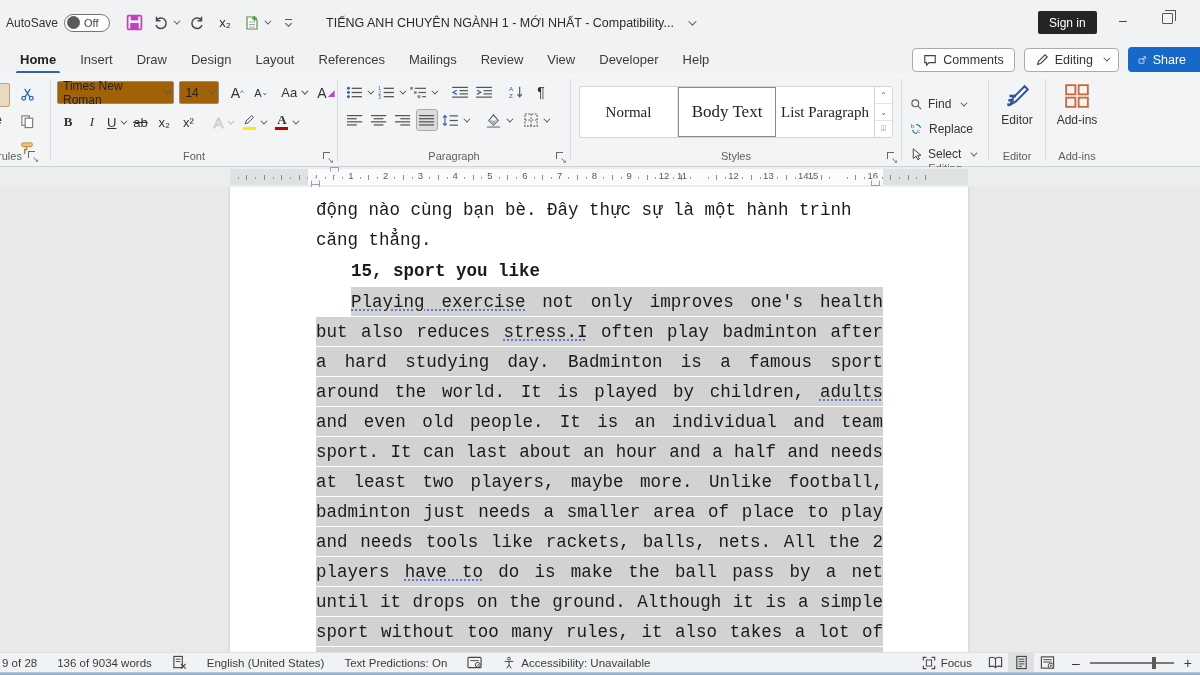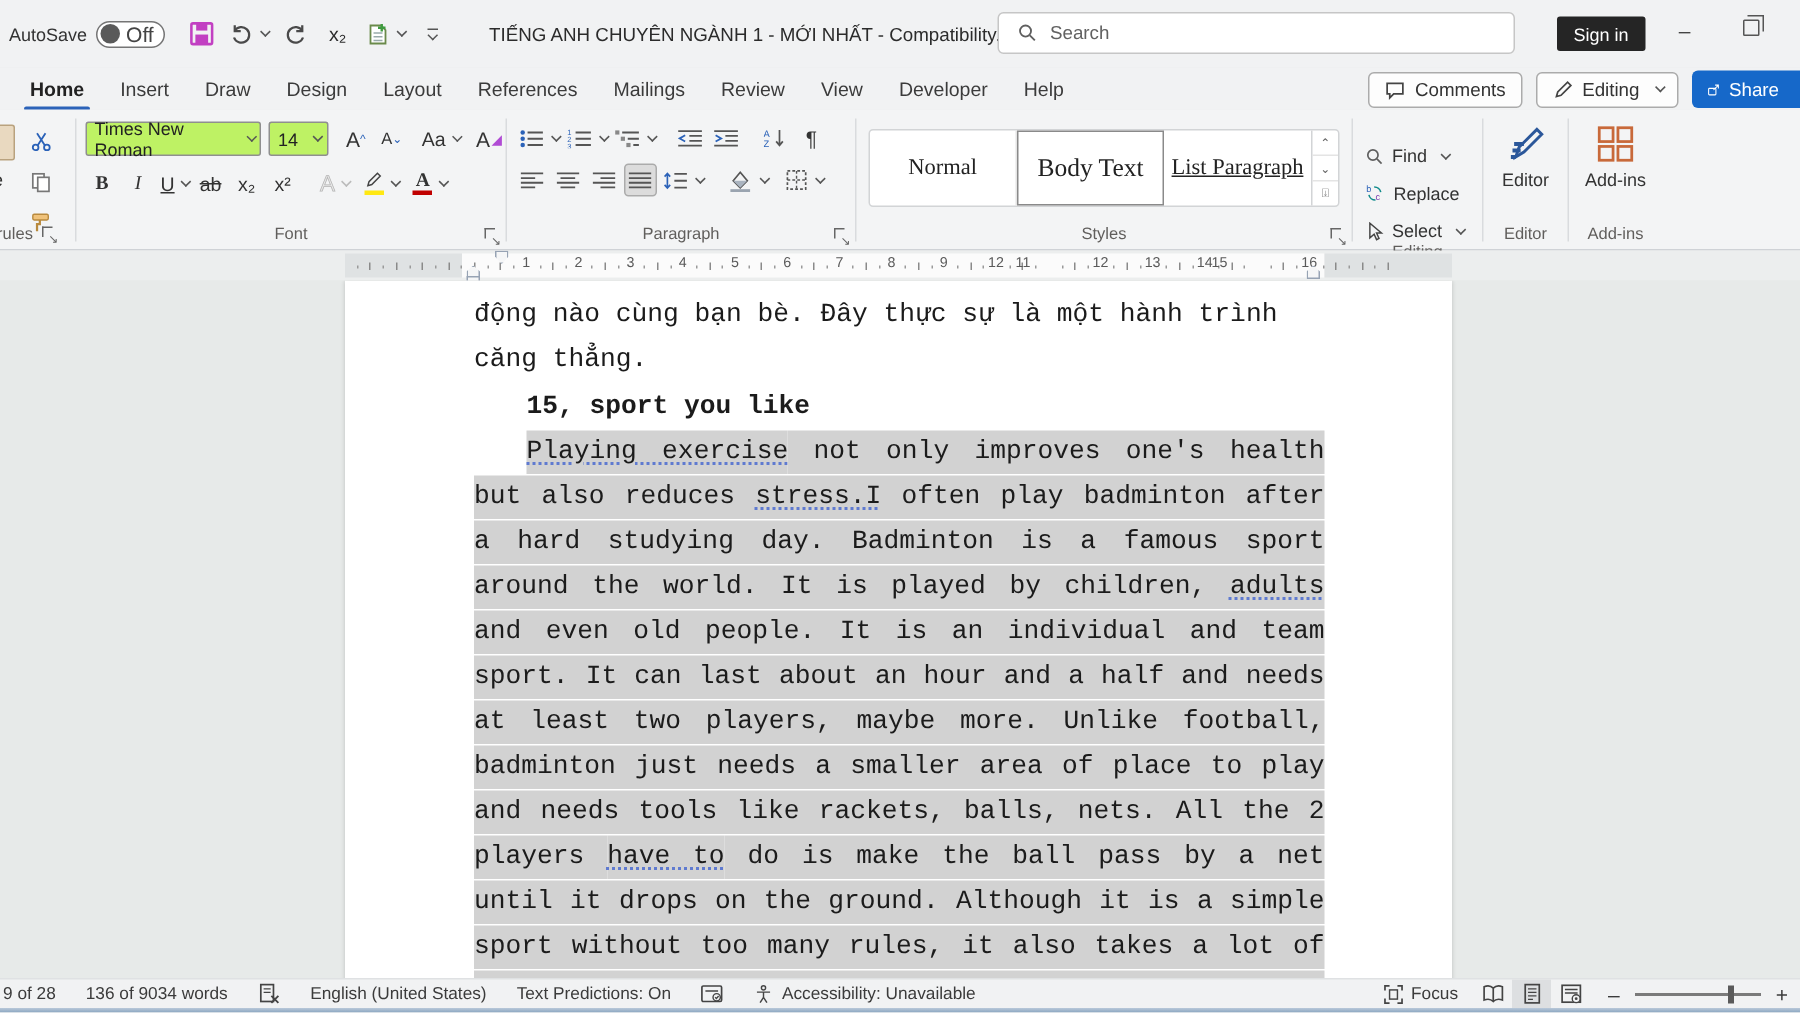--- a/index.html
+++ b/index.html
@@ -4,21 +4,21 @@
 <style>
   * { margin:0; padding:0; box-sizing:border-box; }
   html,body { width:1200px; height:675px; overflow:hidden; }
   body { position:relative; font-family:"Liberation Sans", sans-serif; background:#e7eae9; color:#333; }
 
   
   .titlebar { position:absolute; top:0; left:0; width:1200px; height:45px; background:#f1f2f3; display:flex; align-items:center; }
   .autosave { display:flex; align-items:center; gap:6px; margin-left:6px; font-size:12px; color:#333; }
   .toggle { width:46px; height:18px; border:1px solid #757575; border-radius:9px; background:#fff; display:flex; align-items:center; padding:1px 5px 1px 2px; gap:4px; }
   .knob { width:13px; height:13px; border-radius:50%; background:#5a5a5a; }
-  .toggle .state { font-size:14px; color:#444; }
+  .toggle .state { font-size:11px; color:#444; }
   .qat { display:flex; align-items:center; gap:4px; margin-left:12px; }
   .qat-btn { height:26px; min-width:24px; display:flex; align-items:center; justify-content:center; border-radius:4px; color:#444; font-size:14px; padding:0 3px; }
   .chev { display:inline-block; width:6px; height:6px; border-right:1.3px solid #555; border-bottom:1.3px solid #555; transform:rotate(45deg) translateY(-2px); margin-left:4px; }
   .chev.sm { width:5px; height:5px; }
   .doc-title { margin-left:26px; font-size:12.5px; color:#2b2b2b; white-space:nowrap; display:flex; align-items:center; }
   .searchbox { position:absolute; left:665px; top:8px; width:345px; height:28px; background:#fff; border:1px solid #c6c6c6; border-radius:4px; display:flex; align-items:center; padding-left:12px; gap:8px; font-size:12.5px; color:#616161; }
   .signin { position:absolute; left:1038px; top:11px; height:23px; padding:0 11px; background:#252525; color:#fff; font-size:12px; display:flex; align-items:center; border-radius:2px; }
   .win-min { position:absolute; left:1112px; top:12px; width:22px; text-align:center; color:#444; font-size:14px; }
   .win-restore { position:absolute; left:1162px; top:13px; width:11px; height:11px; border:1.2px solid #555; border-radius:1px; }
   .win-restore::before { content:""; position:absolute; left:2px; top:-4px; width:10px; height:10px; border-top:1.2px solid #555; border-right:1.2px solid #555; }
@@ -36,21 +36,21 @@
   .ribbon { position:absolute; top:73px; left:0; width:1200px; height:94px; background:#f3f4f5; border-bottom:1px solid #cfd2d6; display:flex; }
   .rgroup { position:relative; height:100%; padding-top:8px; }
   .rsep { width:1px; background:#d9dbde; height:82px; margin-top:6px; }
   .glabel { position:absolute; bottom:4px; left:0; right:0; text-align:center; font-size:11px; color:#605e5c; display:flex; justify-content:center; align-items:center; gap:6px; }
   .launcher { width:10px; height:10px; position:relative; display:inline-block; }
   .launcher::before { content:""; position:absolute; left:0; top:0; width:6px; height:6px; border-left:1.2px solid #666; border-top:1.2px solid #666; }
   .launcher::after { content:"↘"; position:absolute; right:-1px; bottom:-3px; font-size:8px; color:#666; }
   .rrow { display:flex; align-items:center; gap:2px; }
   .ibtn { min-width:22px; height:22px; display:flex; align-items:center; justify-content:center; border-radius:3px; color:#333; font-size:13px; padding:0 2px; }
   .ibtn.active { background:#dcdcdc; border:1px solid #ababab; }
-  .combo { background:#bef264; border:1px solid #8f8f8f; border-radius:2px; height:23px; display:flex; align-items:center; justify-content:space-between; font-size:12px; color:#222; padding:0 5px; }
+  .combo { background:#a16207; border:1px solid #8f8f8f; border-radius:2px; height:23px; display:flex; align-items:center; justify-content:space-between; font-size:12px; color:#222; padding:0 5px; }
   .dim { color:#b5b5b5 !important; }
   .colorbar { display:block; width:13px; height:3.5px; margin-top:1px; }
   .serifb { font-family:"Liberation Serif", serif; font-weight:bold; }
 
   
   .gallery { display:flex; background:#fff; border:1px solid #d2d4d6; border-radius:3px; height:52px; }
   .style-cell { width:98px; display:flex; align-items:center; justify-content:center; font-family:"Liberation Serif", serif; font-size:15px; color:#222; border-right:1px solid #e4e4e4; }
   .style-cell.selected { border:1.5px solid #8a8a8a; font-size:17px; }
   .gal-col { display:flex; flex-direction:column; width:18px; border-left:1px solid #d2d4d6; }
   .gal-col div { flex:1; display:flex; align-items:center; justify-content:center; font-size:8px; color:#666; border-bottom:1px solid #e4e4e4; }
@@ -318,26 +318,20 @@
         <span class="chev sm"></span>
       </span>
     <span class="qat-btn" style="flex-direction:column;gap:0;">
         <span style="width:7px;border-top:1.3px solid #555;"></span>
         <span class="chev sm" style="transform:rotate(45deg);margin:1px 0 0 0;"></span>
       </span>
   </div>
   <div class="doc-title">
     <span>TIẾNG ANH CHUYÊN NGÀNH 1 - MỚI NHẤT  -  Compatibility...</span>
     <span class="chev" style="margin-left:14px;"></span>
-  </div>
-  <div class="searchbox">
-    <svg width="14" height="14">
-        <use href="#i-magnifier"></use>
-      </svg>
-    <span>Search</span>
   </div>
   <div class="signin">Sign in</div>
   <div class="win-min">–</div>
   <div class="win-restore"></div>
 </div>
 
 <div class="tabrow">
   <span style="width:8px"></span>
   <span class="tab active">Home</span>
   <span class="tab">Insert</span>
@@ -563,21 +557,21 @@
       </div>
   </div>
 
   <div class="rsep"></div>
 
   <div class="rgroup" style="width:330px; padding-left:8px; padding-top:13px;">
     <div style="display:flex;">
       <div class="gallery">
         <div class="style-cell">Normal</div>
         <div class="style-cell selected">Body Text</div>
-        <div class="style-cell" style="border-right:none;text-decoration:underline;">List Paragraph</div>
+        <div class="style-cell" style="border-right:none;">List Paragraph</div>
         <div class="gal-col">
           <div>⌃</div>
           <div>⌄</div>
           <div style="border-bottom:none;">⍗</div>
         </div>
       </div>
     </div>
     <div class="glabel">
         <span>Styles</span>
         <span class="launcher" style="position:absolute;right:4px;bottom:0;"></span>

